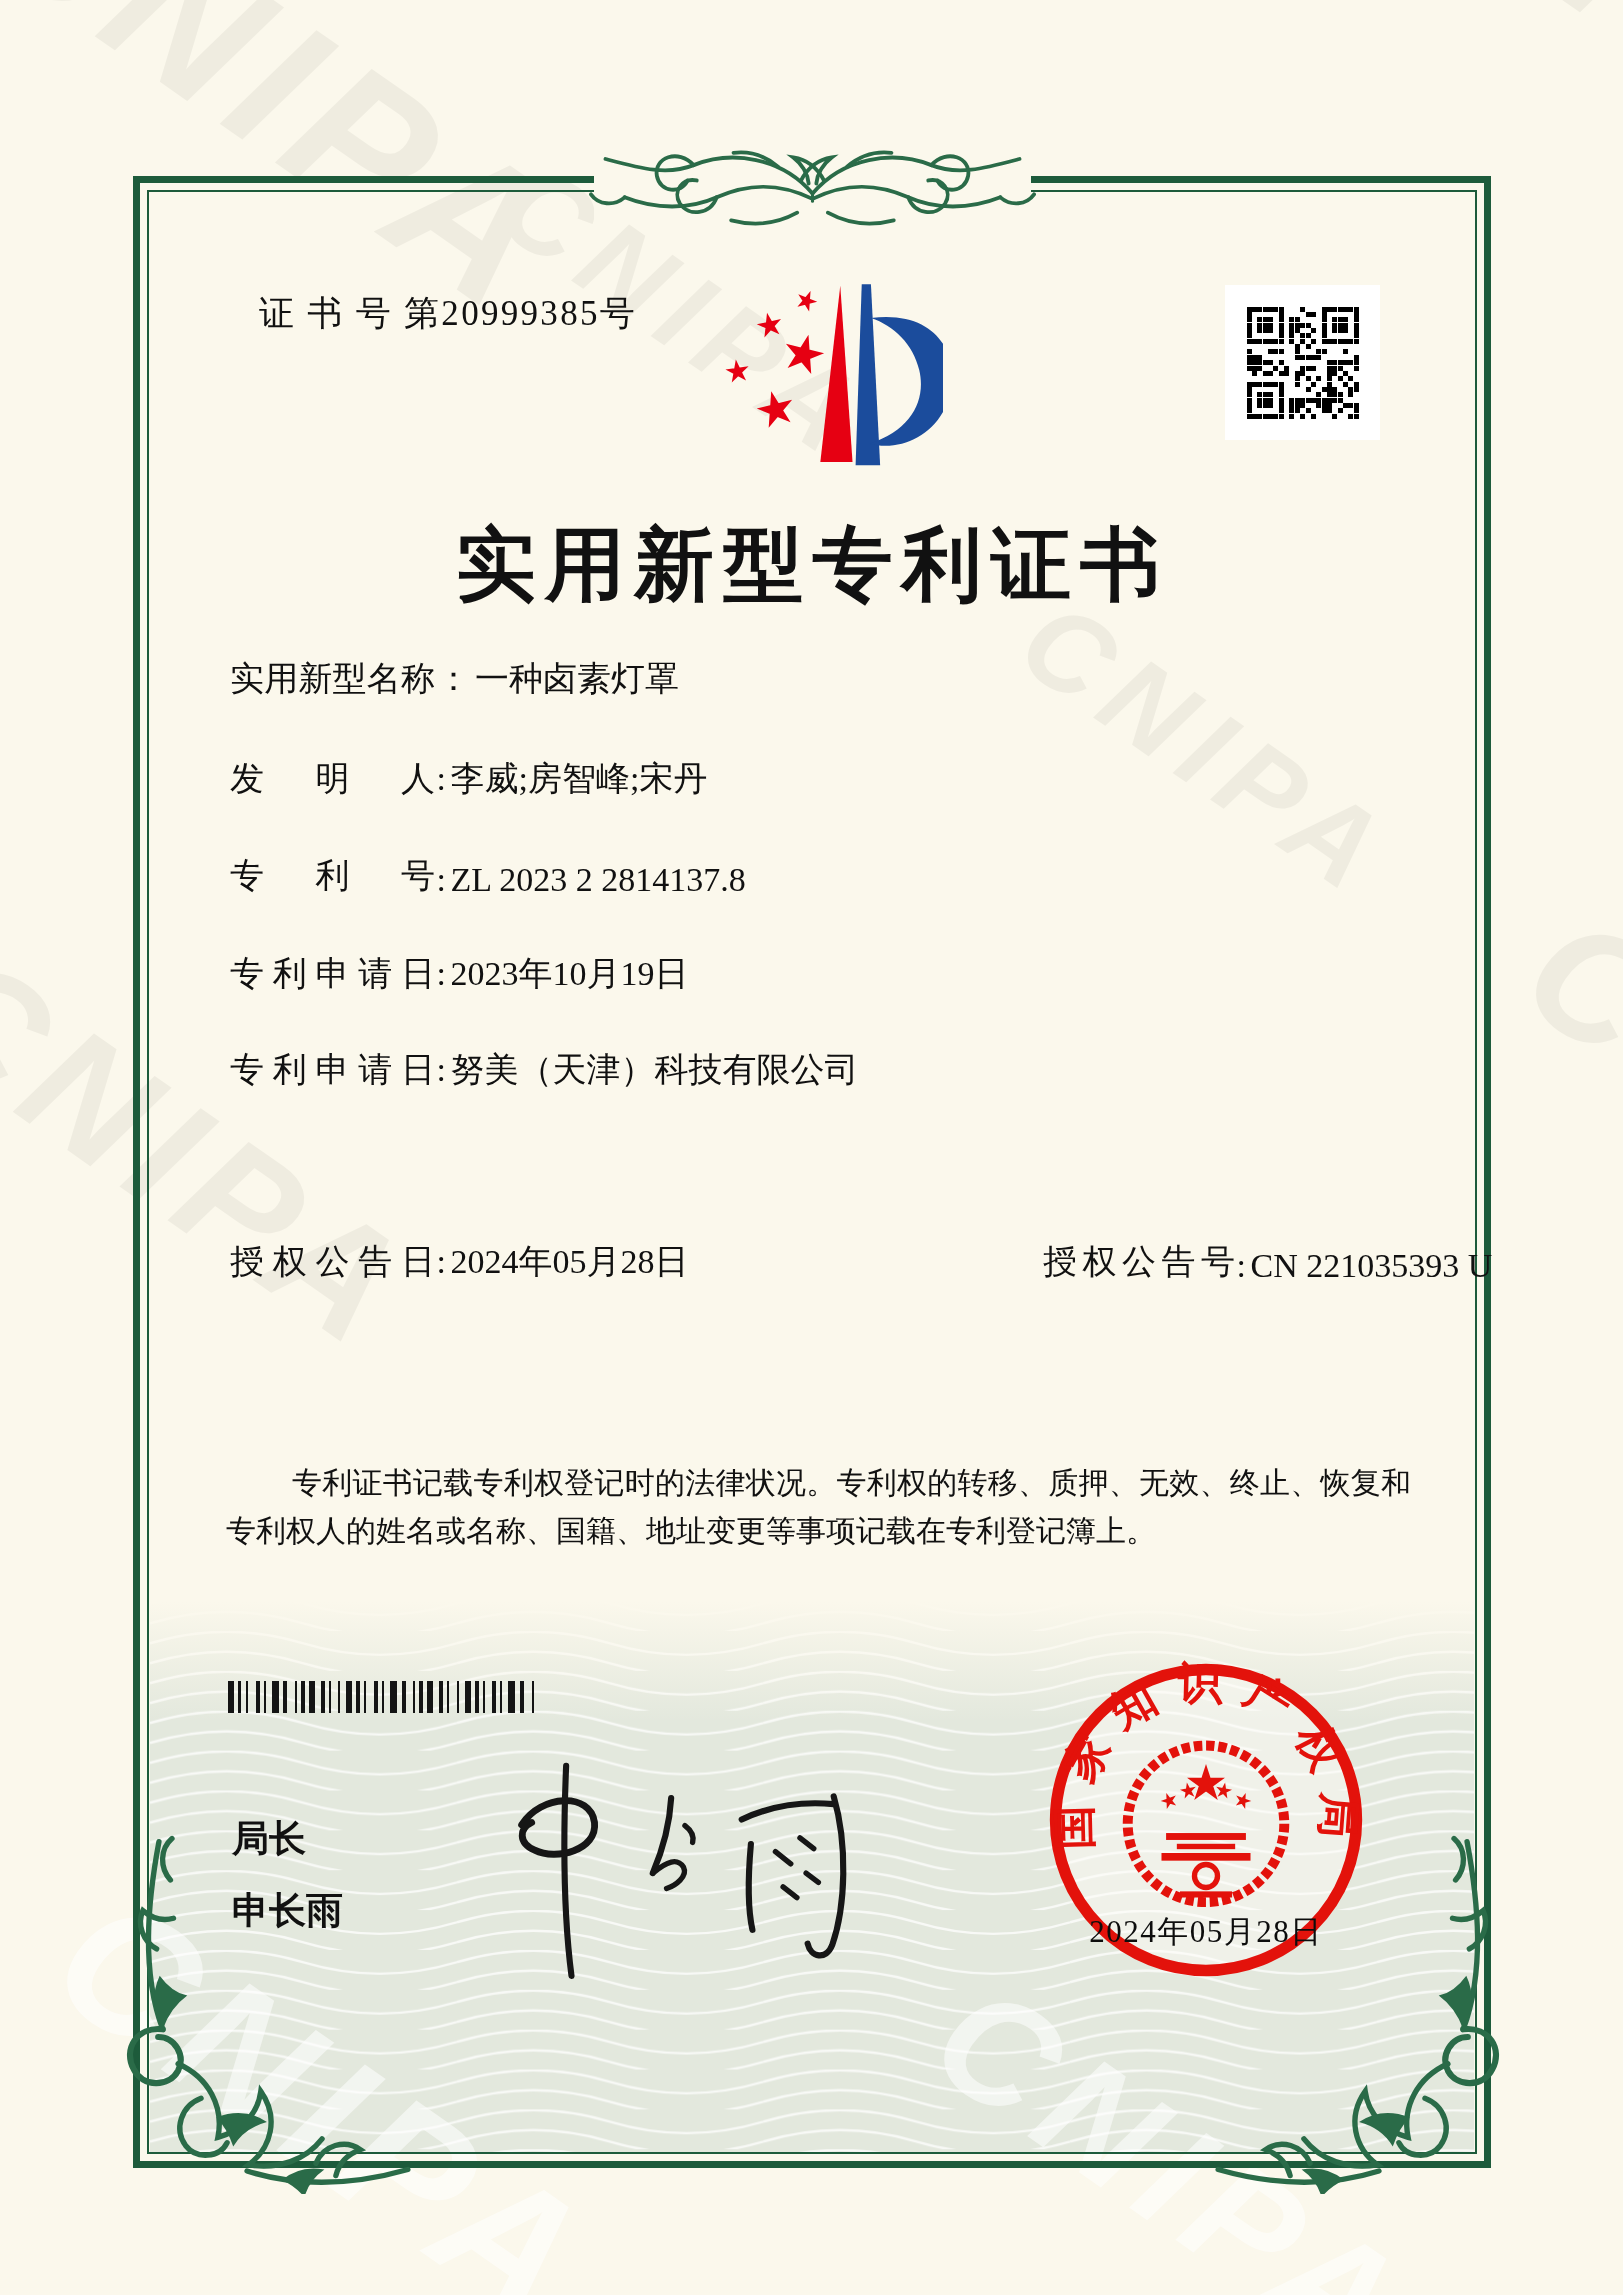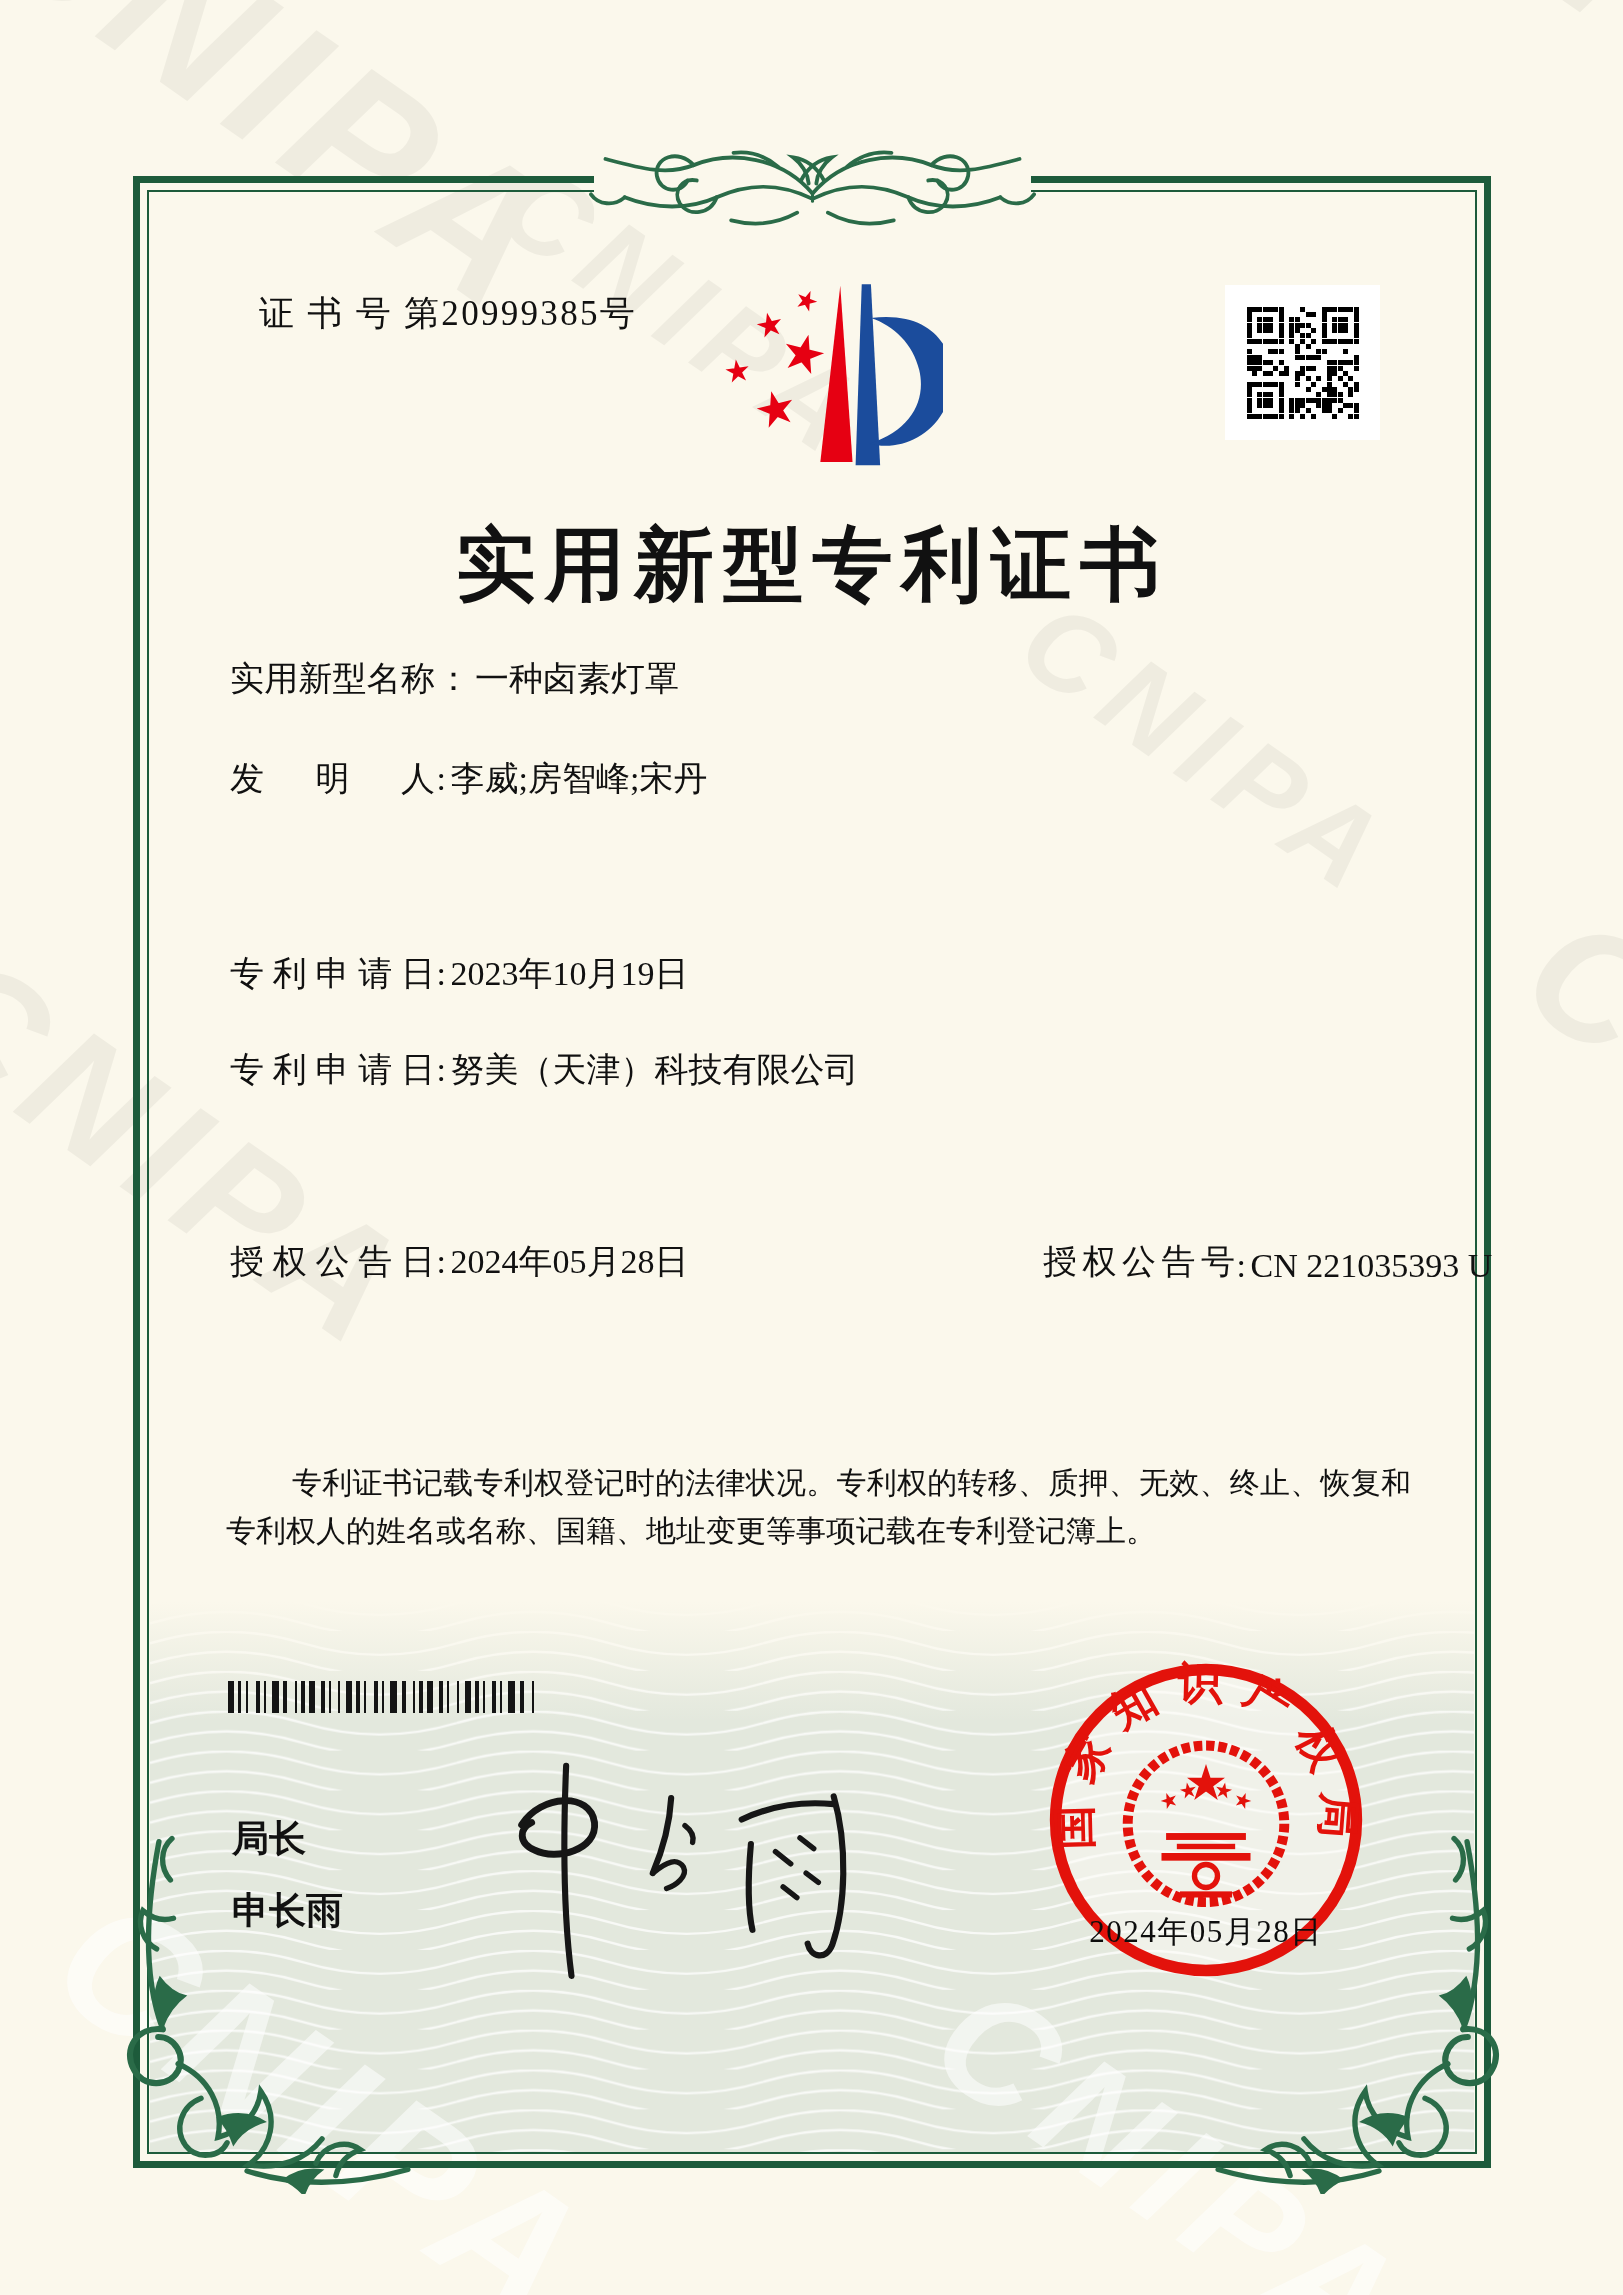--- a/index.html
+++ b/index.html
@@ -428,20 +428,23 @@
     </div>
 
   <div class="title">实用新型专利证书</div>
 
   <div class="row" style="top:656px;">
     <span class="flabel">实用新型名称</span><span class="fsep">：</span><span>一种卤素灯罩</span>
   </div>
   <div class="row" style="top:756px;">
     <span class="flabel">发明人</span><span class="fsep">:</span><span>李威;房智峰;宋丹</span>
   </div>
+  <div class="row" style="top:853px;">
+    <span class="flabel">专利号</span><span class="fsep">:</span><span>ZL 2023 2 2814137.8</span>
+  </div>
   <div class="row" style="top:951px;">
     <span class="flabel">专利申请日</span><span class="fsep">:</span><span>2023年10月19日</span>
   </div>
   <div class="row" style="top:1047px;">
     <span class="flabel">专利申请日</span><span class="fsep">:</span><span>努美（天津）科技有限公司</span>
   </div>
   <div class="row" style="top:1239px;width:1181px;">
     <span class="flabel">授权公告日</span><span class="fsep">:</span><span>2024年05月28日</span>
     <span class="grant2">
       <span class="flabel2">授权公告号</span><span class="fsep">:</span><span>CN 221035393 U</span>

